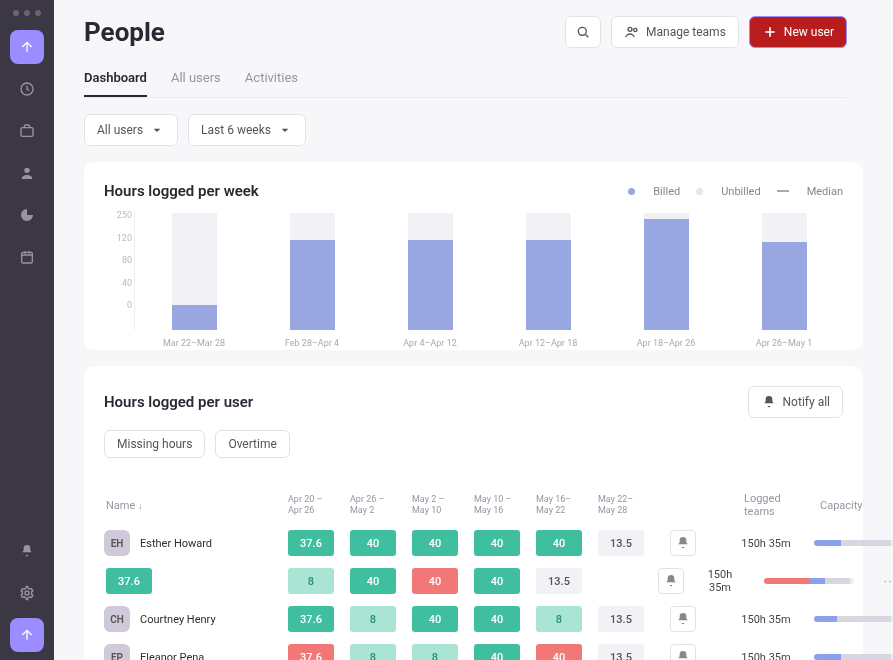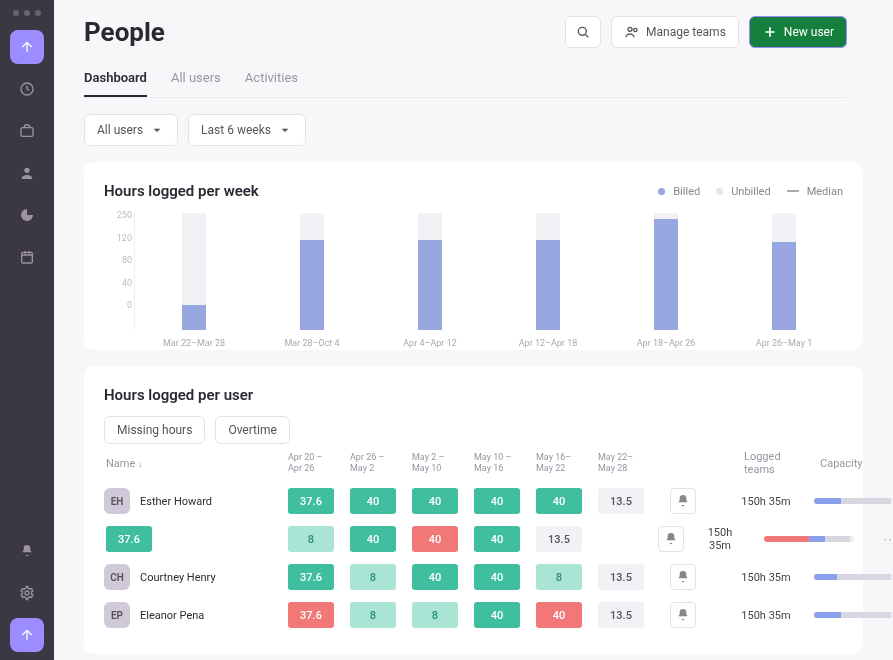--- a/index.html
+++ b/index.html
@@ -10,42 +10,42 @@
 .traffic span{width:6px;height:6px;border-radius:50%;background:#6a6472}
 .side-icon{width:34px;height:34px;display:flex;align-items:center;justify-content:center;border-radius:8px;color:#9a94a2;cursor:pointer}
 .side-icon.active{background:#9b8cff;color:#fff}
 .side-spacer{flex:1}
 .main{flex:1;display:flex;flex-direction:column;overflow:auto}
 .header{padding:16px 46px 0 30px}
 .header-top{display:flex;align-items:center;gap:10px}
 .page-title{font-size:26px;font-weight:700;flex:1;color:#2a2832}
 .btn{border:1px solid #e3e1e8;background:#fff;border-radius:6px;padding:7px 12px;display:flex;align-items:center;gap:6px;font-size:12px;color:#555;cursor:pointer}
 .btn.icononly{padding:7px 9px}
-.btn.primary{background:#15803d;border-color:#9b8cff;color:#fff}
+.btn.primary{background:#b91c1c;border-color:#9b8cff;color:#fff}
 .tabs{display:flex;gap:24px;margin-top:14px;border-bottom:1px solid #eceaf0}
 .tab{padding:8px 0 10px 0;font-size:13px;color:#9a94a2;cursor:pointer;border-bottom:2px solid transparent}
 .tab.active{color:#2a2832;border-bottom-color:#2a2832;font-weight:600}
 .content{padding:16px 30px 24px 30px;display:flex;flex-direction:column;gap:16px}
 .filters{display:flex;gap:10px}
 .card{background:#fff;border-radius:10px;padding:20px}
 .card-head{display:flex;align-items:center;margin-bottom:10px}
 .card-title{font-size:15px;font-weight:600;color:#2a2832;flex:1}
 .legend{display:flex;gap:16px;font-size:11px;color:#888;align-items:center}
-.legend-item{display:flex;align-items:center;gap:8px}
+.legend-item{display:flex;align-items:center;gap:18px}
 .dot{width:7px;height:7px;border-radius:50%}
 .dash{width:12px;height:2px;background:#aaa}
 .chart{display:flex;gap:10px;height:120px;padding-left:30px;position:relative}
 .yaxis{position:absolute;left:0;top:0;bottom:20px;width:28px;display:flex;flex-direction:column;justify-content:space-between;align-items:flex-end;font-size:9px;color:#bbb}
 .bars{flex:1;display:flex;align-items:flex-end;justify-content:space-around;border-left:1px solid #eee}
-.bar-col{width:24px;display:flex;flex-direction:column;align-items:center;justify-content:flex-end;height:100%;position:relative}
+.bar-col{width:45px;display:flex;flex-direction:column;align-items:center;justify-content:flex-end;height:100%;position:relative}
 .bar-bg{position:absolute;bottom:0;width:100%;background:#f2f1f6}
 .bar-fill{position:absolute;bottom:0;width:100%;background:#98a7e0}
 .bar-label{position:absolute;bottom:-18px;font-size:9px;color:#aaa;white-space:nowrap}
 .section-head{display:flex;align-items:center;justify-content:space-between;margin-bottom:12px}
-.chips{display:flex;gap:10px;margin-bottom:0}
+.chips{display:flex;gap:10px;margin-bottom:28px}
 .chip{border:1px solid #e3e1e8;border-radius:6px;padding:6px 12px;font-size:12px;color:#555;cursor:pointer}
 .table{width:100%}
 .thead,.trow{display:grid;grid-template-columns:170px repeat(6,50px) 1fr 56px 64px 100px 24px;align-items:center;gap:12px;font-size:11px}
 .thead{color:#9a94a2;padding:6px 0}
 .thead>div{padding:0 2px}
 .thead .weekhead{font-size:9px;line-height:1.2}
 .trow{padding:6px 0}
 .user-cell{display:flex;align-items:center;gap:10px}
 .avatar{width:26px;height:26px;border-radius:6px;background:#cfc9da;display:flex;align-items:center;justify-content:center;font-size:10px;color:#555;font-weight:600}
 .cell{width:46px;height:26px;border-radius:3px;display:flex;align-items:center;justify-content:center;font-size:11px;color:#fff;font-weight:500;margin:0 2px}
@@ -195,21 +195,21 @@
             </div>
           <div class="bars" id="bars">
               <div class="bar-col">
                 <div class="bar-bg" style="height: 97.5%;"></div>
                 <div class="bar-fill" style="height: 21.25%;"></div>
                 <div class="bar-label">Mar 22–Mar 28</div>
               </div>
               <div class="bar-col">
                 <div class="bar-bg" style="height: 97.5%;"></div>
                 <div class="bar-fill" style="height: 75%;"></div>
-                <div class="bar-label">Mar 28–Oct 4</div>
+                <div class="bar-label">Feb 28–Apr 4</div>
               </div>
               <div class="bar-col">
                 <div class="bar-bg" style="height: 97.5%;"></div>
                 <div class="bar-fill" style="height: 75%;"></div>
                 <div class="bar-label">Apr 4–Apr 12</div>
               </div>
               <div class="bar-col">
                 <div class="bar-bg" style="height: 97.5%;"></div>
                 <div class="bar-fill" style="height: 75%;"></div>
                 <div class="bar-label">Apr 12–Apr 18</div>
@@ -224,20 +224,26 @@
                 <div class="bar-fill" style="height: 73.75%;"></div>
                 <div class="bar-label">Apr 26–May 1</div>
               </div>
             </div>
         </div>
       </div>
 
       <div class="card">
         <div class="section-head">
           <div class="card-title">Hours logged per user</div>
+          <button class="btn">
+              <svg viewBox="0 0 24 24" fill="currentColor">
+                <path d="M12 3a5 5 0 00-5 5v3l-2 3h14l-2-3V8a5 5 0 00-5-5zM10 18a2 2 0 004 0"></path>
+              </svg>
+              <span>Notify all</span>
+            </button>
         </div>
         <div class="chips" id="chips">
             <div class="chip">Missing hours</div>
             <div class="chip">Overtime</div>
           </div>
         <div class="table">
           <div class="thead" id="thead">
               <div>Name <span style="font-size:9px">↓</span></div>
               <div class="weekhead">Apr 20 – Apr 26</div>
               <div class="weekhead">Apr 26 – May 2</div>

